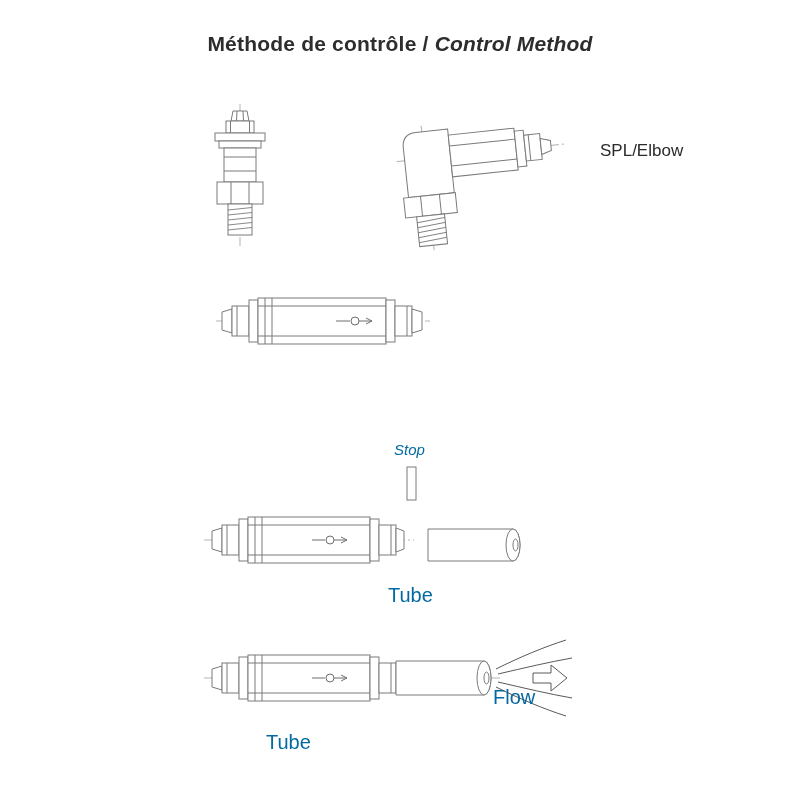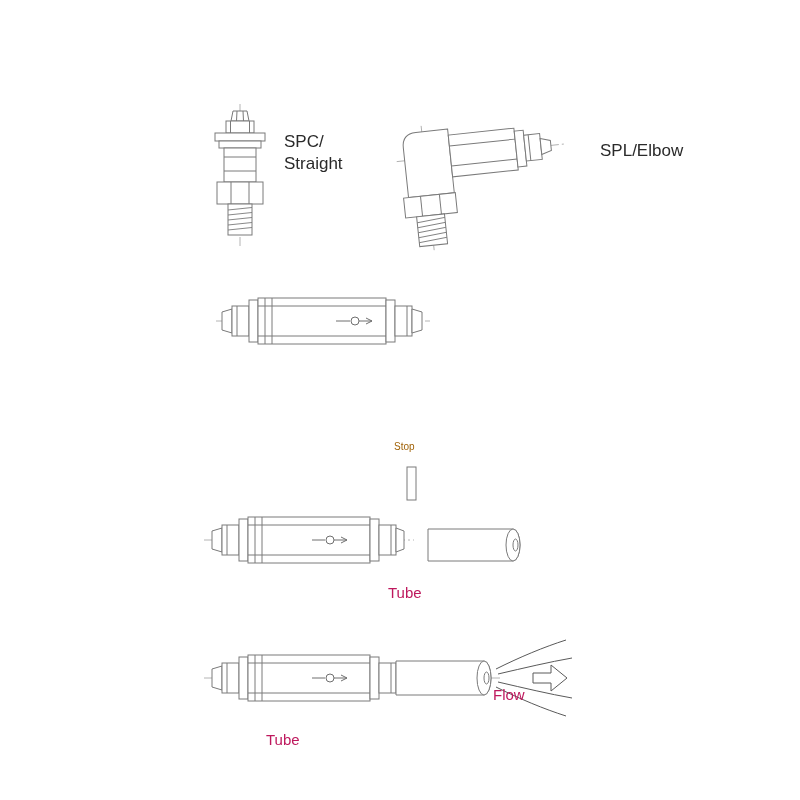--- a/index.html
+++ b/index.html
@@ -22,28 +22,32 @@
     font-size: 21px;
     font-weight: 700;
     color: #2d2d2d;
     letter-spacing: 0.2px;
     margin: 0;
   }
   .title .it { font-style: italic; }
   .diagram-svg { position: absolute; left: 0; top: 0; }
   .lbl { position: absolute; color: #2a2a2a; white-space: nowrap; }
   .lbl-lg { font-size: 17px; line-height: 22px; }
-  .lbl-md { font-size: 15px; color: #be185d; }
-  .lbl-sm { font-size: 10px; color: #a16207; }
+  .lbl-md { font-size: 20px; color: #0369a1; }
+  .lbl-sm { font-size: 15px; color: #0369a1; font-style: italic; }
 </style>
 </head>
 <body>
 
 <div class="page">
 
+  <h1 class="title">
+    <span>Méthode de contrôle /</span>
+    <span class="it">Control Method</span>
+  </h1>
 
   <svg class="diagram-svg" width="800" height="800" viewBox="0 0 800 800">
 
     <g stroke="#ababab" stroke-width="0.9" stroke-dasharray="11 3 2 3" fill="none">
       <line x1="240" y1="104" x2="240" y2="246"></line>
       <line x1="216" y1="321" x2="430" y2="321"></line>
       <line x1="204" y1="540" x2="414" y2="540"></line>
       <line x1="204" y1="678" x2="500" y2="678"></line>
     </g>
 
@@ -180,24 +184,20 @@
       <g stroke="#5a5a5a" fill="none">
         <path d="M496,669 C520,657 544,647 566,640"></path>
         <path d="M498,674 C524,668 549,662 572,658"></path>
         <path d="M498,682 C524,688 549,694 572,698"></path>
         <path d="M496,687 C520,699 544,709 566,716"></path>
       </g>
       <polygon points="533,673 551,673 551,665 567,678 551,691 551,683 533,683" fill="#ffffff" stroke="#5a5a5a"></polygon>
     </g>
   </svg>
 
-  <div class="lbl lbl-lg" style="left:284px; top:131px;">
-    <span style="display:block">SPC/</span>
-    <span style="display:block">Straight</span>
-  </div>
 
   <div class="lbl lbl-lg" style="left:600px; top:140px;">SPL/Elbow</div>
 
 
   <div class="lbl lbl-sm" style="left:394px; top:441px;">Stop</div>
 
   <div class="lbl lbl-md" style="left:388px; top:584px;">Tube</div>
 
   <div class="lbl lbl-md" style="left:266px; top:731px;">Tube</div>
 

